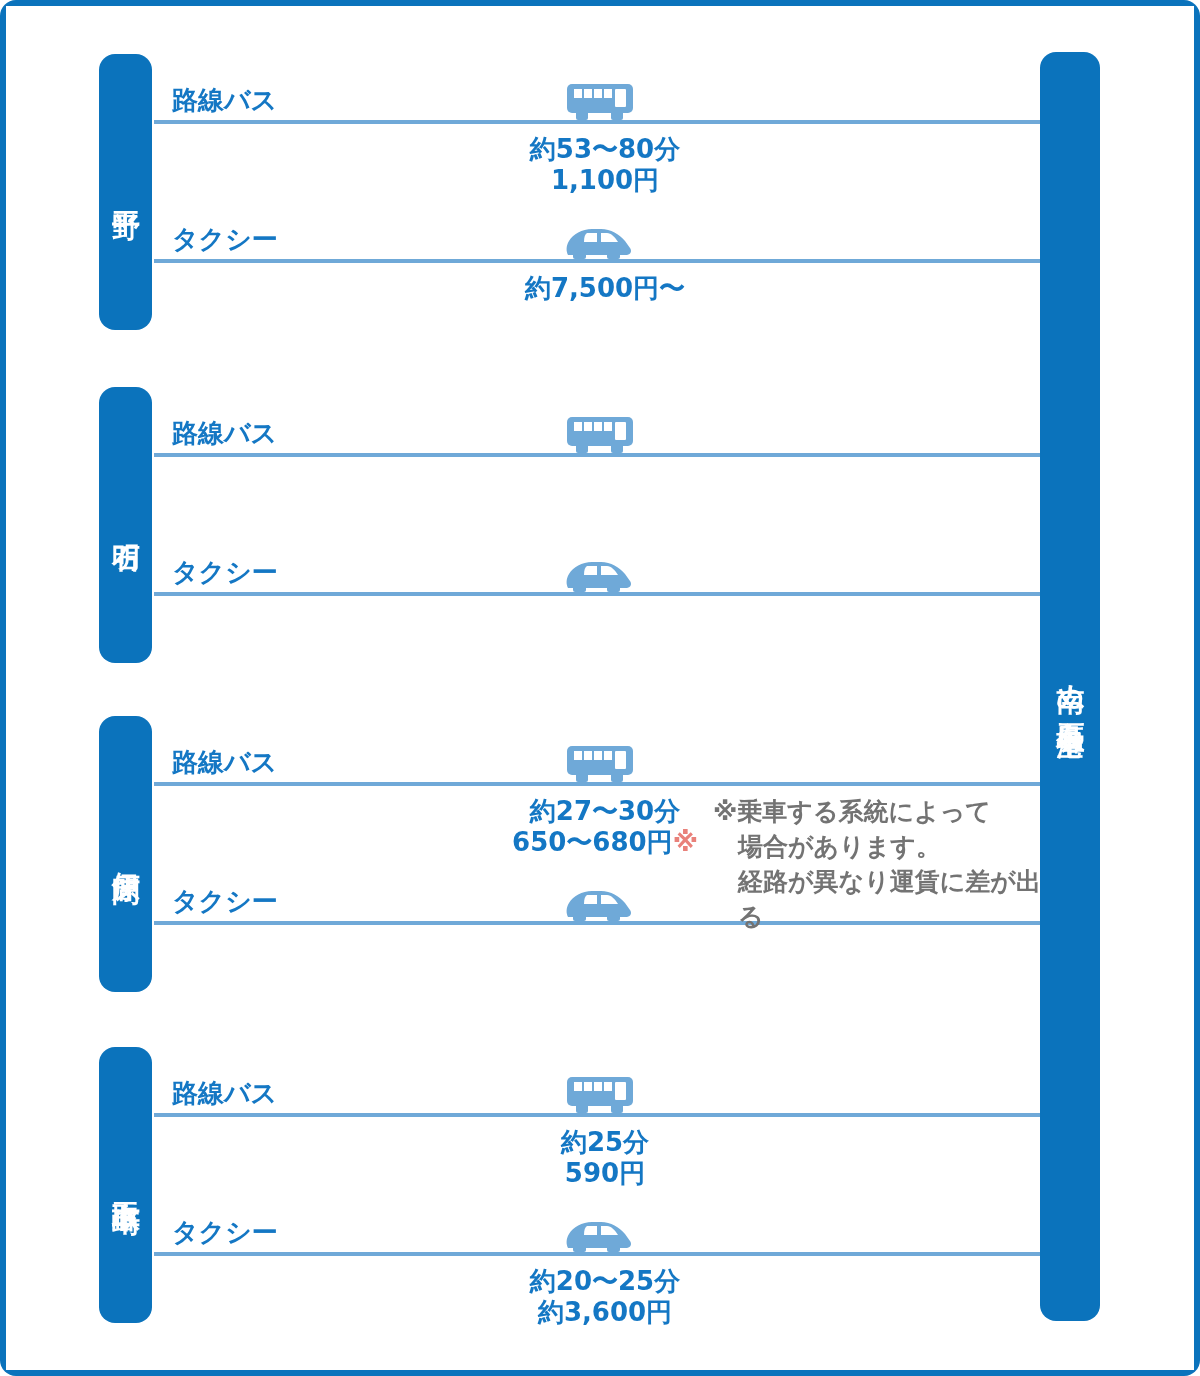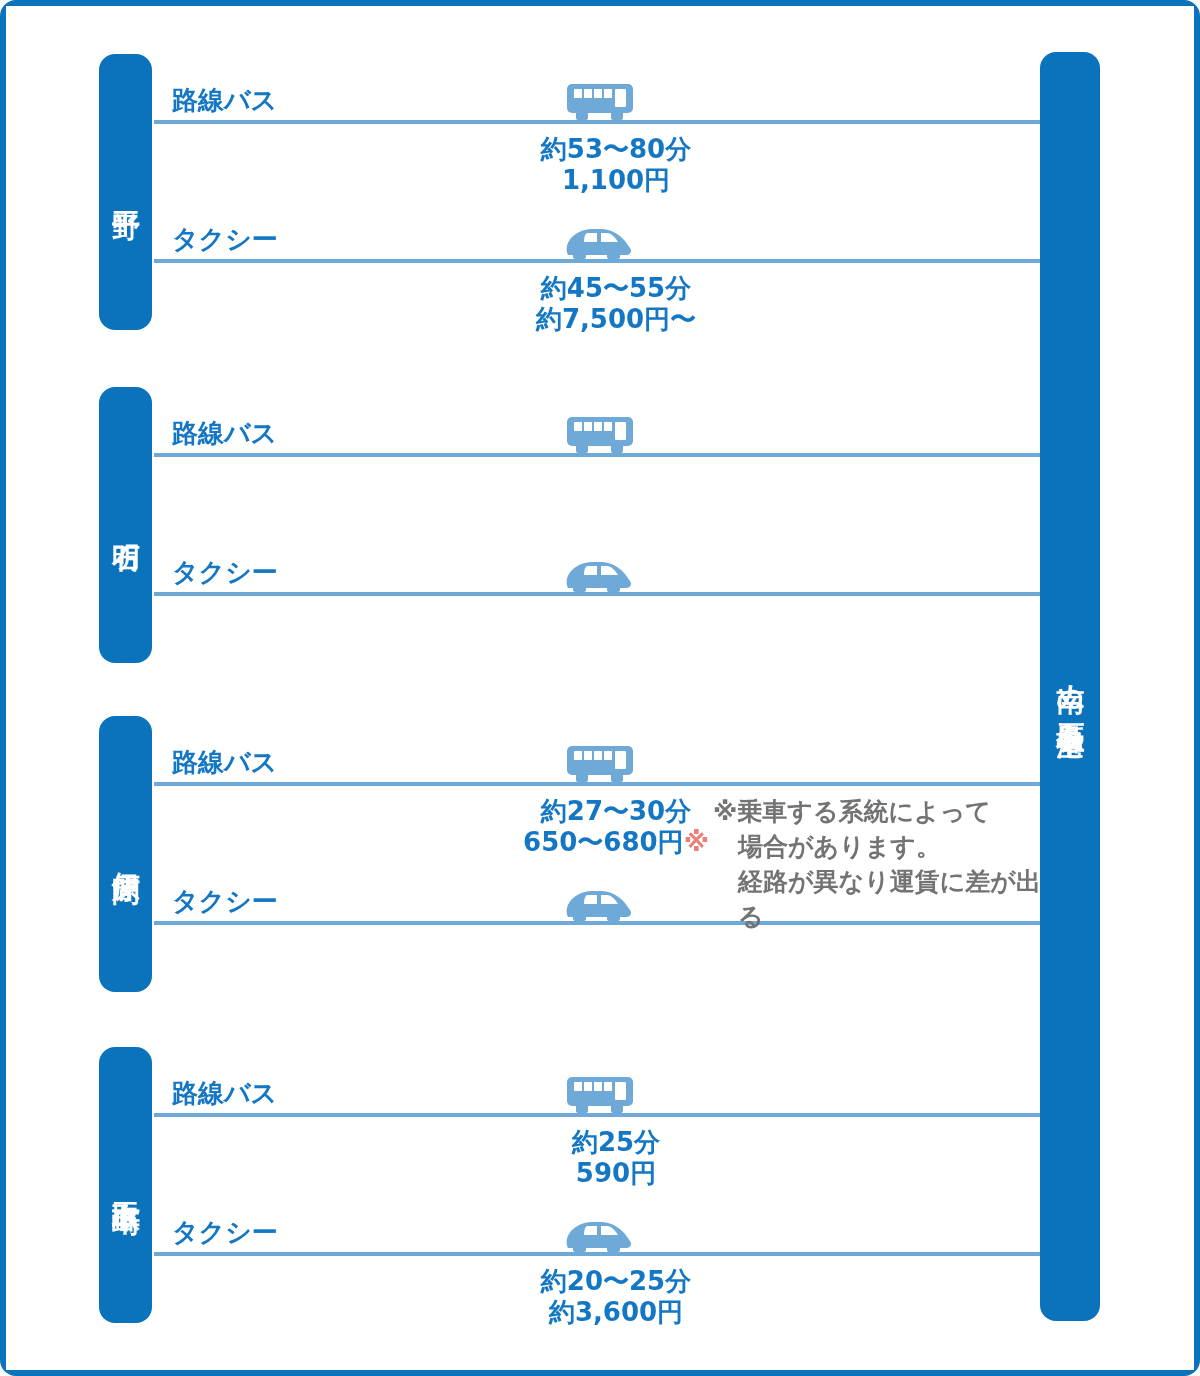--- a/index.html
+++ b/index.html
@@ -43,21 +43,21 @@
   .bus-line{top:66px}.taxi-line{top:205px}
 
   .mode-label{position:absolute;left:172px;color:#1477c4;font-size:26px;line-height:28px;}
   .bus-label{top:32px}.taxi-label{top:171px}
 
   .icon{position:absolute;}
   .bus-icon-pos{left:567px;top:30px}
   .taxi-icon-pos{left:565px;top:171px}
 
   .info{
-    position:absolute;left:416px;width:400px;text-align:center;
+    position:absolute;left:405px;width:400px;text-align:center;
     color:#1477c4;font-size:26px;line-height:31px;
   }
   .bus-info{top:80px}.taxi-info{top:219px}
   .fare-note{color:#e9817a;}
 
   .note{
     position:absolute;left:713px;top:794px;width:340px;
     color:#737373;font-size:25px;line-height:35px;
   }
   .note-cont{padding-left:25px;}
@@ -94,21 +94,20 @@
     <div class="icon taxi-icon-pos">
       <svg width="70" height="34" viewBox="0 0 70 34">
         <rect x="8" y="24" width="13" height="10" rx="2" fill="#6fa9d8"></rect>
         <rect x="42" y="24" width="13" height="10" rx="2" fill="#6fa9d8"></rect>
         <path d="M3,30 C1,26 1,21 4,16 C8,9 17,4 27,4 L36,4 C46,4 54,9 60,16 L65,23 C67,26 66,29 62,30 Z" fill="#6fa9d8"></path>
         <path d="M22,8 L32,8 L32,17 L19,17 C19,12 20,9 22,8 Z" fill="#ffffff"></path>
         <path d="M36,8 L42,8 C46,8 50,12 53,17 L36,17 Z" fill="#ffffff"></path>
       </svg>
     </div>
     <div class="info taxi-info">
-      <div>約45〜55分</div>
       <div><span>約7,500円〜</span><span class="fare-note"></span></div>
     </div>
   </div>
 
   <div class="section s2">
     <div class="pill">
       <div class="pill-label">明石</div>
     </div>
     <div class="mode-label bus-label">路線バス</div>
     <div class="row-line bus-line"></div>

